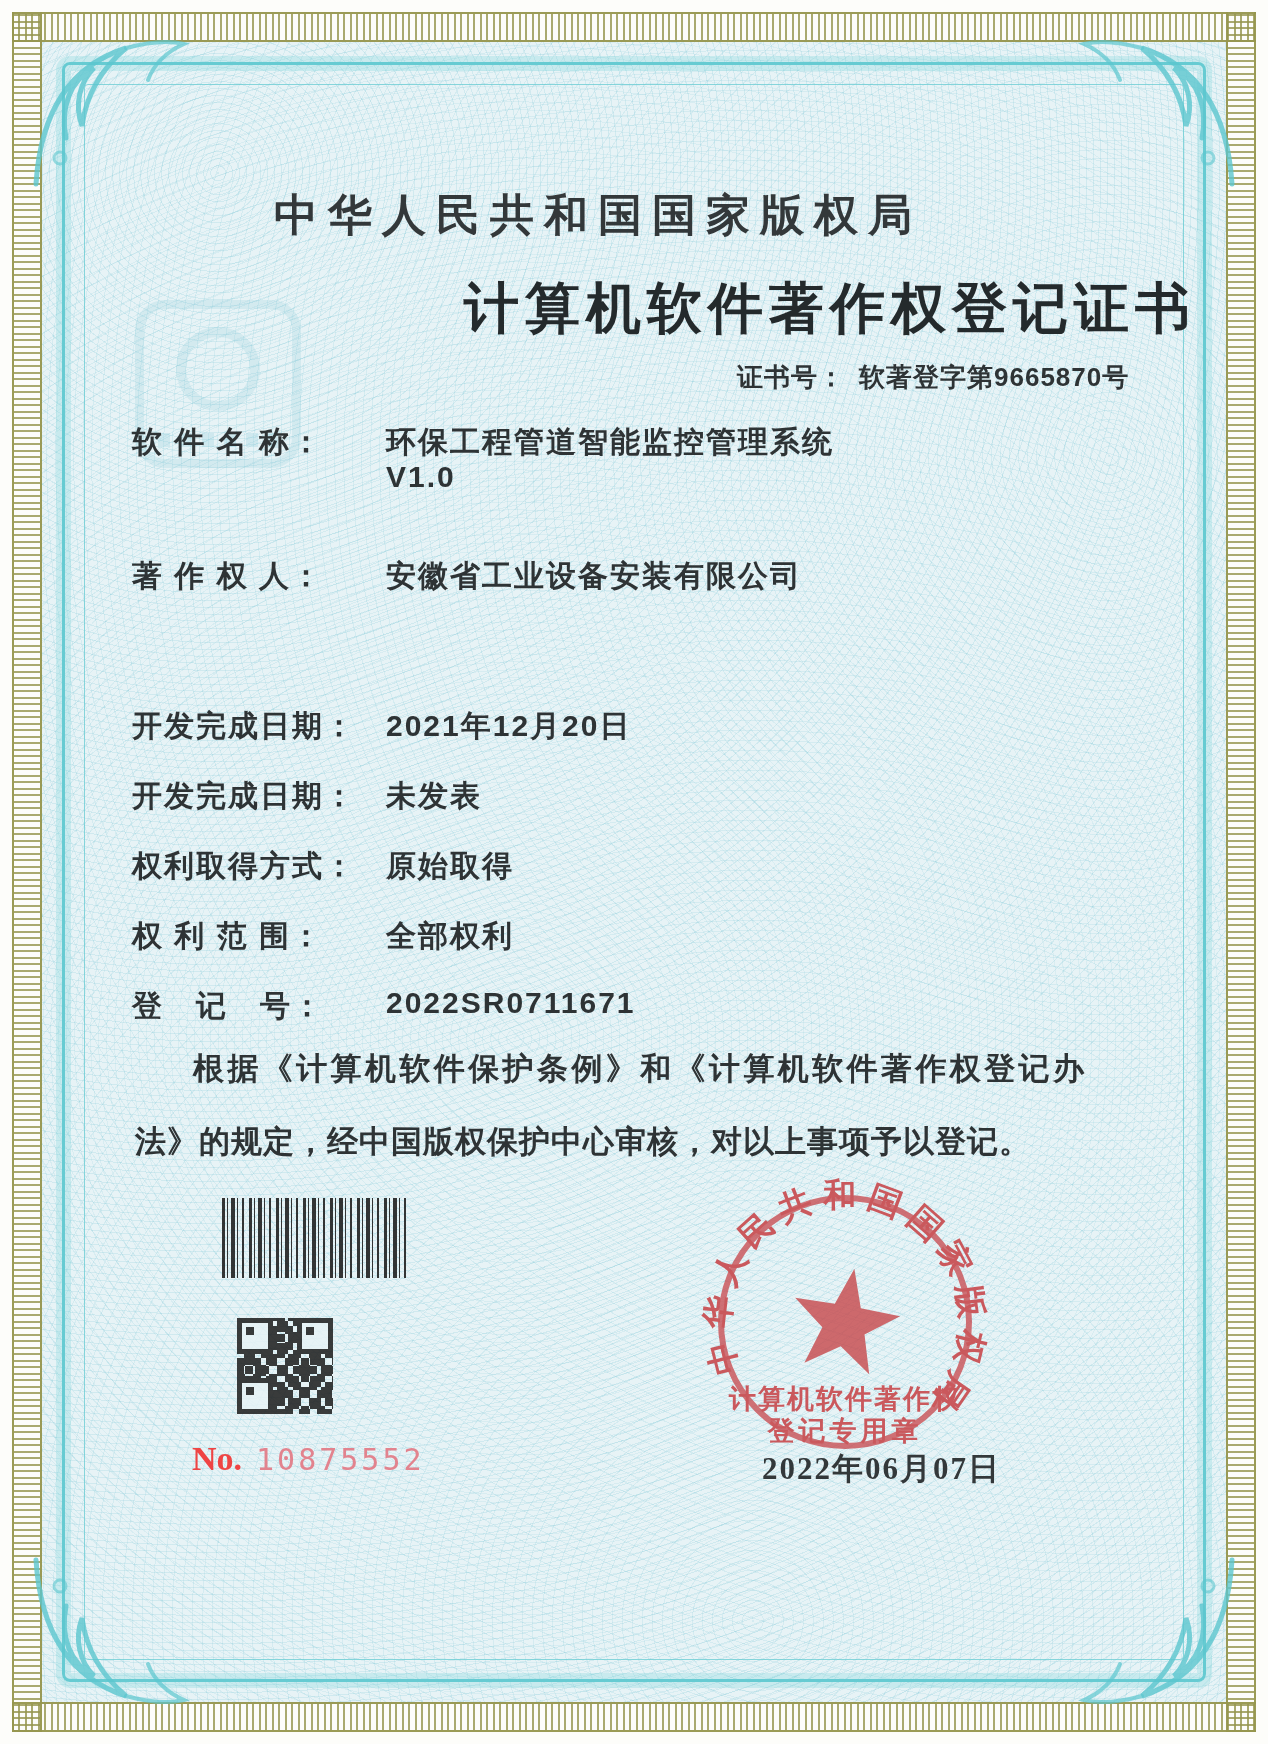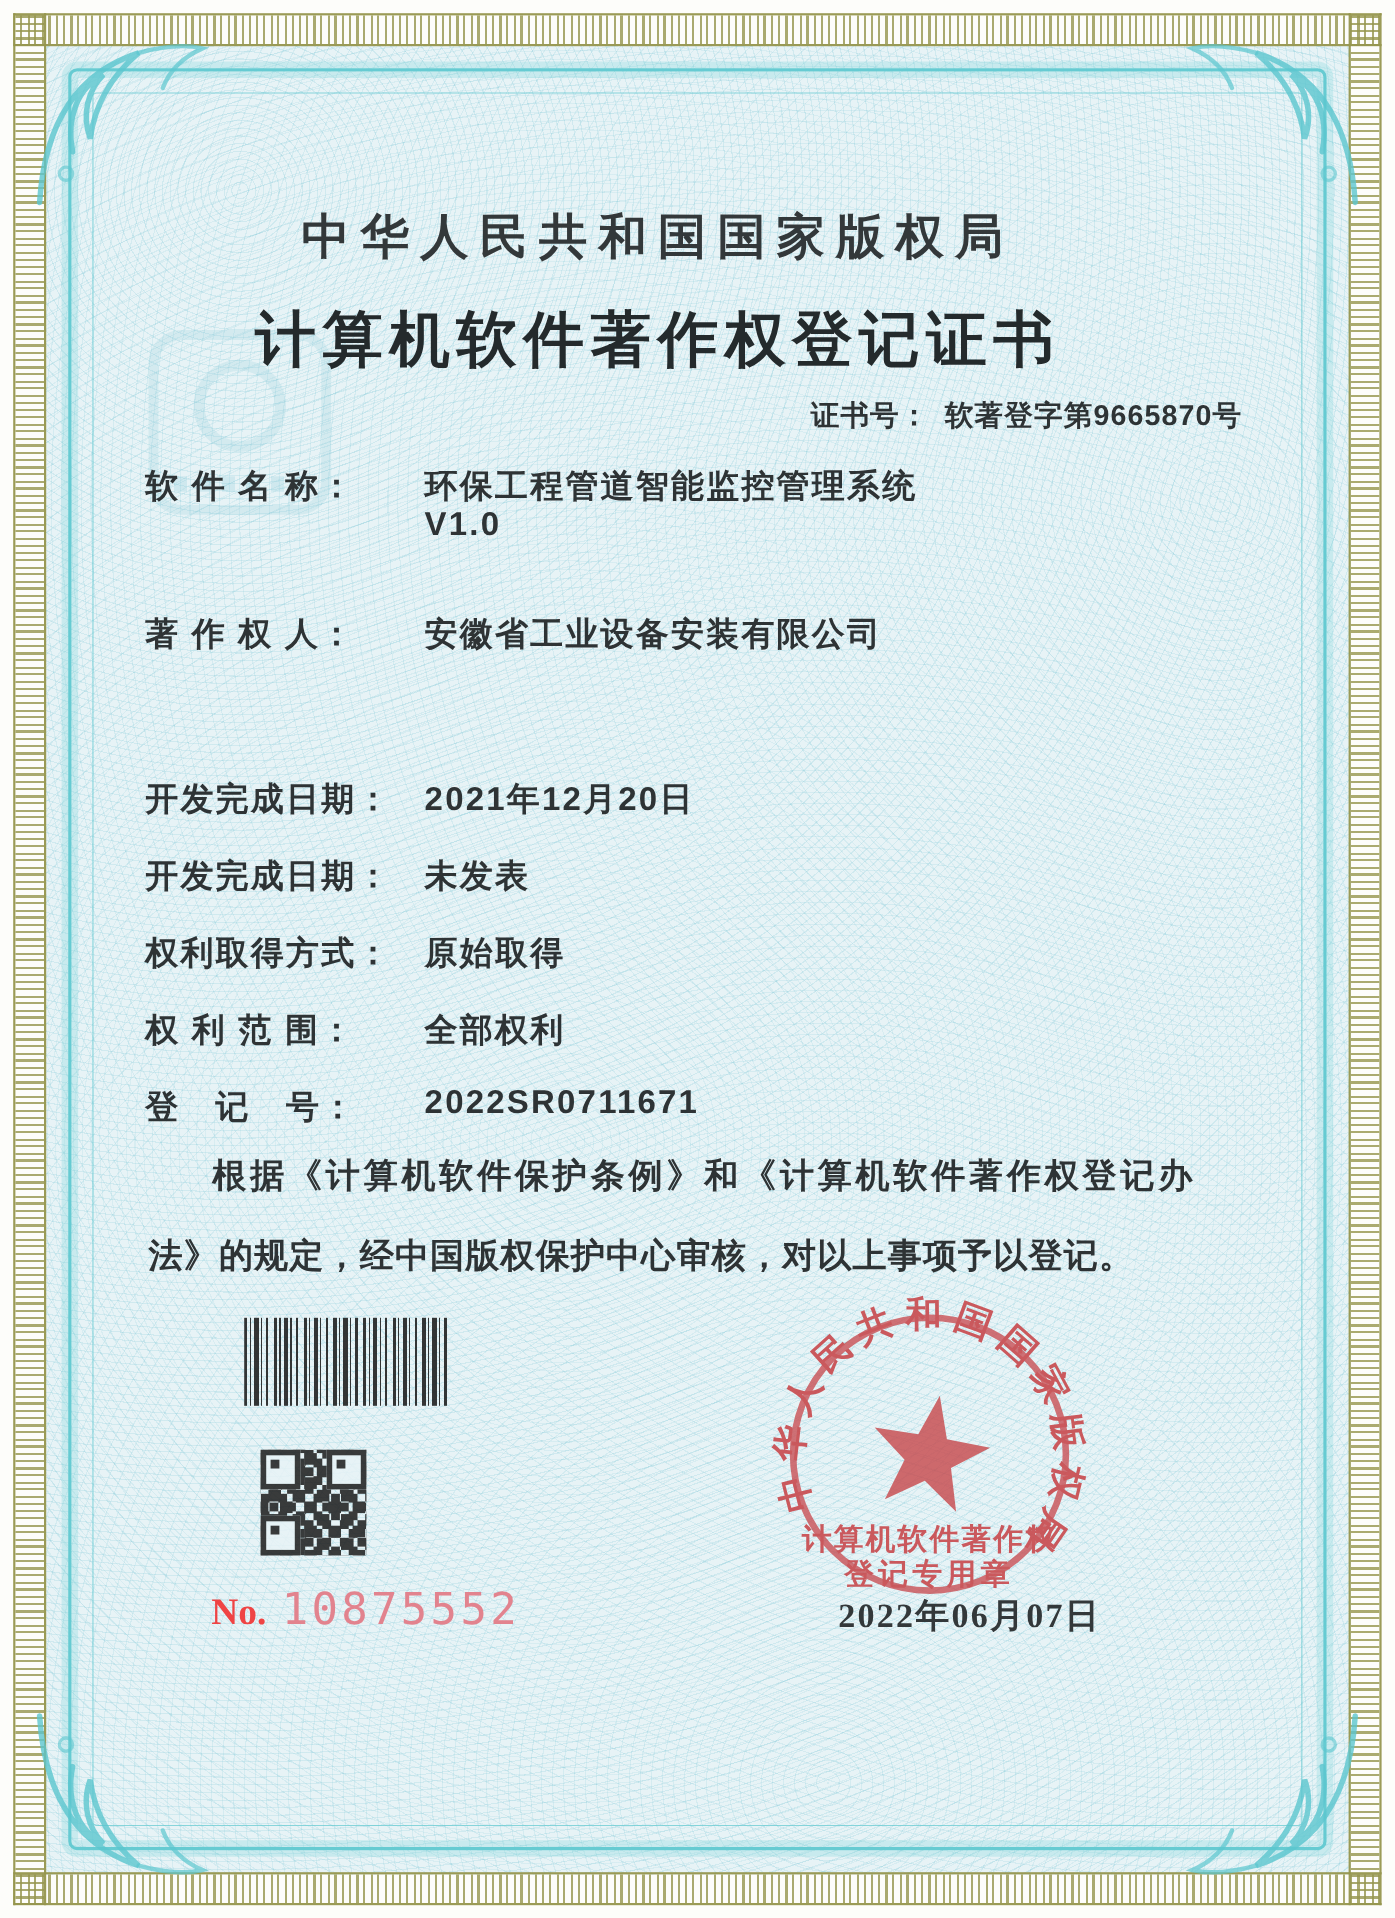--- a/index.html
+++ b/index.html
@@ -61,21 +61,21 @@
     content:""; position:absolute; left:14px; bottom:12px; right:14px; height:14px;
     background:repeating-linear-gradient(90deg, rgba(135,200,215,.25) 0 12px, transparent 12px 22px);
   }
   
   .authority{
     position:absolute; top:186px; left:0; width:1196px; text-align:center;
     font-family:"Liberation Serif", serif; font-size:44px; font-weight:600;
     letter-spacing:10px; color:#33383a;
   }
   .main-title{
-    position:absolute; top:272px; left:0; width:1196px; text-align:center;
+    position:absolute; top:272px; left:0; width:1196px; text-align:right;
     font-family:"Liberation Serif", serif; font-size:55px; font-weight:800;
     letter-spacing:6px; color:#242a2c;
   }
   .certno{
     position:absolute; top:360px; left:737px;
     font-size:26px; font-weight:700; color:#2e3335; letter-spacing:1px;
   }
   .certno .val{margin-left:14px;}
   .frow{position:absolute; font-size:30px; font-weight:700; color:#2e3335;}
   .frow .lab{position:absolute; left:132px; top:0; white-space:pre; letter-spacing:2px;text-align:center;}
@@ -107,21 +107,21 @@
   }
   .finder{position:absolute; width:26px; height:26px; border:5px solid #1d1d1d; background:#e7f3f6;}
   .finder::after{content:""; position:absolute; left:4px; top:4px; width:8px; height:8px; background:#1d1d1d;}
   .f-tl{left:0; top:0;} .f-tr{right:0; top:0;} .f-bl{left:0; bottom:0;}
   
   .serial{position:absolute; left:192px; top:1440px;}
   .serial .prefix{
     font-family:"Liberation Serif", serif; font-size:34px; font-weight:700; color:#ef4444;
   }
   .serial .num{
-    font-family:"DejaVu Sans Mono", monospace; font-size:40px; font-weight:400;
+    font-family:"DejaVu Sans Mono", monospace; font-size:30px; font-weight:400;
     color:#e2838e; letter-spacing:3px; margin-left:14px;
   }
   
   .seal{position:absolute; left:695px; top:1172px; width:300px; height:300px; opacity:.9;}
   .issue-date{
     position:absolute; left:762px; top:1448px;
     font-family:"Liberation Serif", serif; font-size:31px; font-weight:600;
     color:#33383a; letter-spacing:2px; z-index:5;
   }
 </style>

